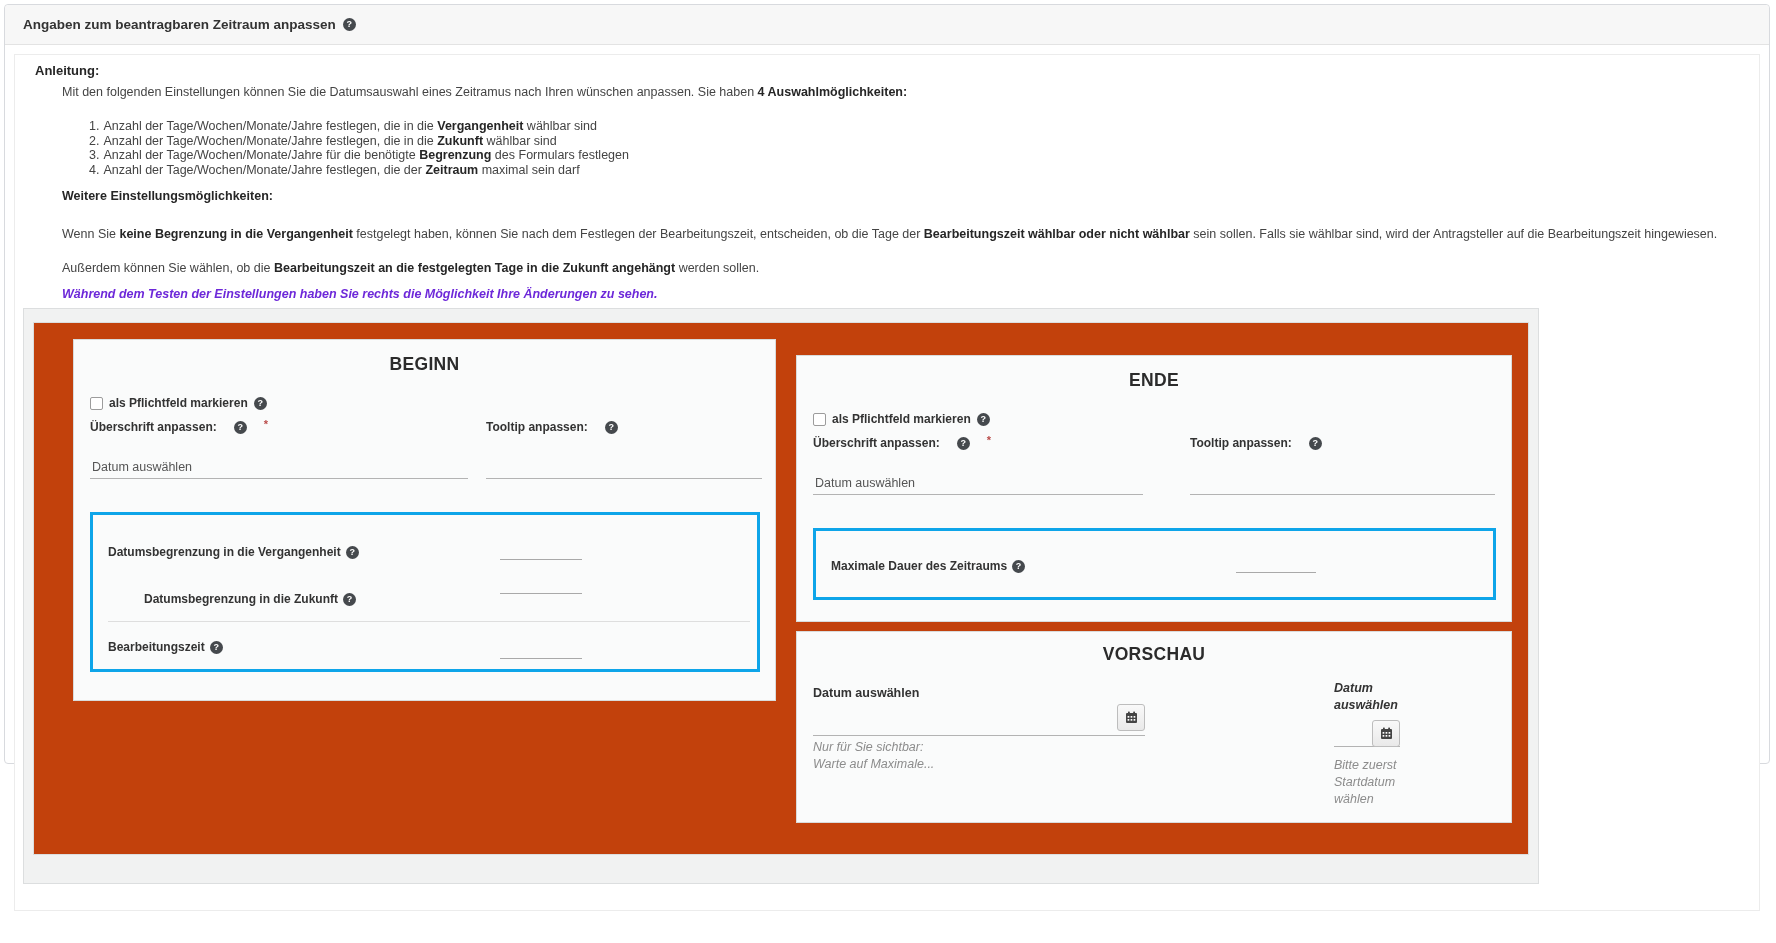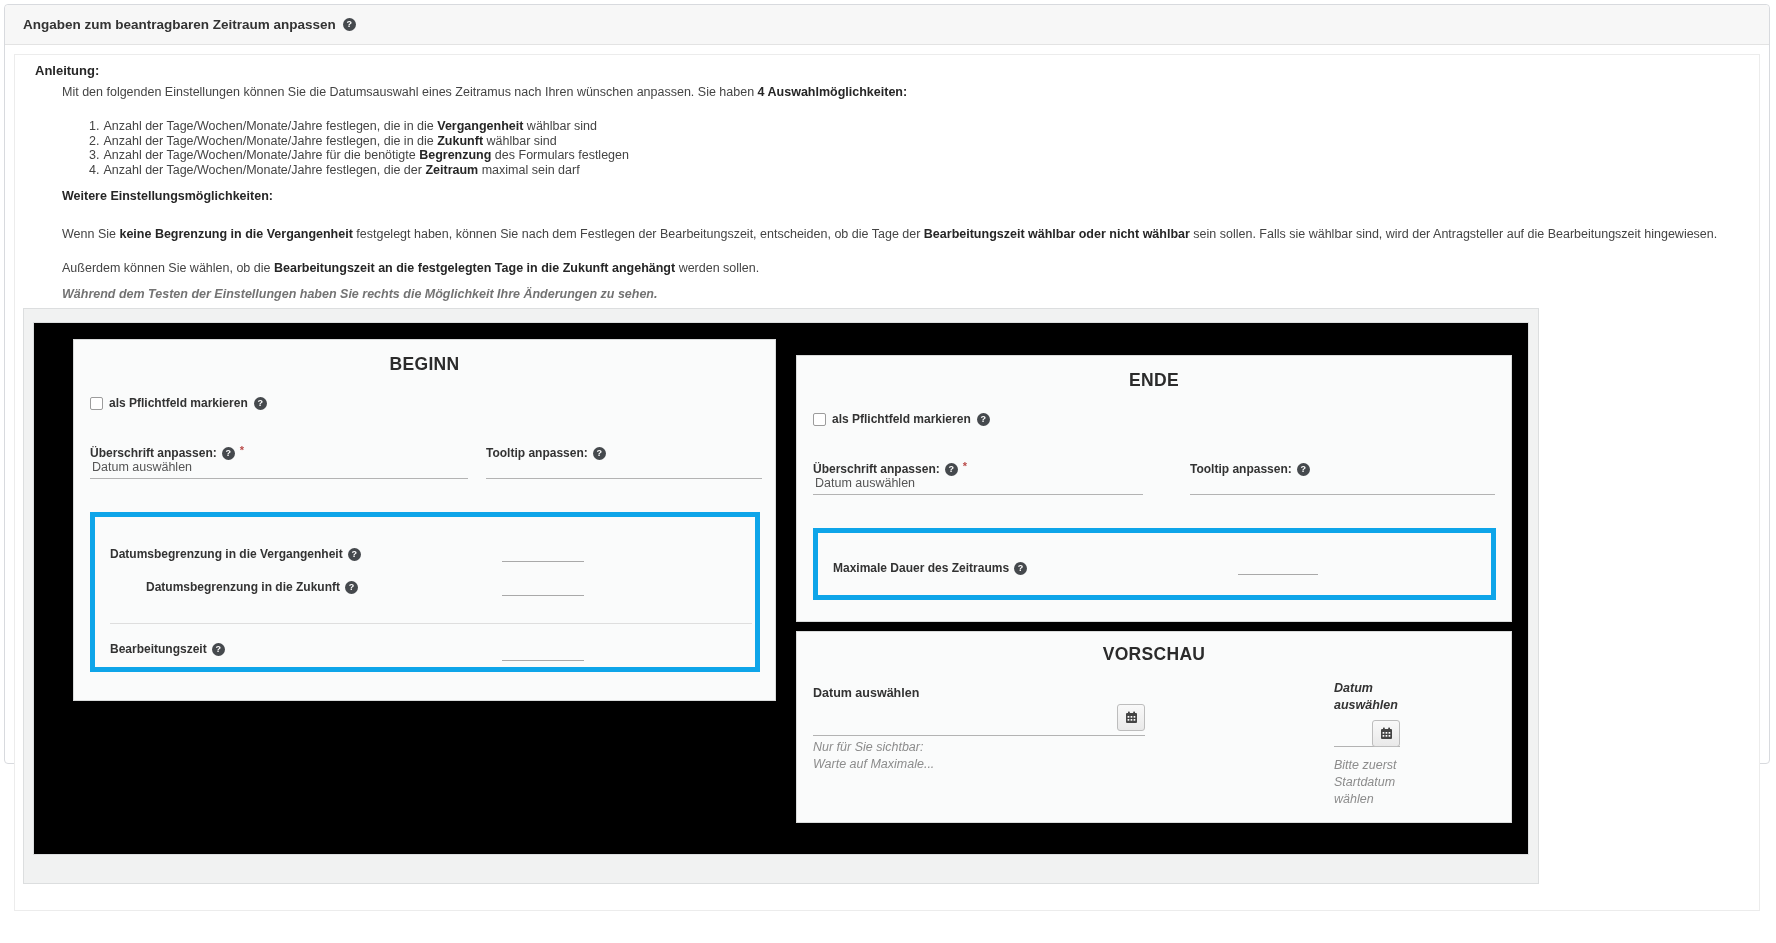--- a/index.html
+++ b/index.html
@@ -28,57 +28,57 @@
   .content {
     position:absolute; left:9px; top:49px; width:1746px; height:857px;
     border:1px solid #ececec; background:#fff;
   }
   .abs { position:absolute; }
   .instr { font-size:12.5px; color:#444; white-space:nowrap; }
   .b { font-weight:700; color:#262626; }
   .bold-line { font-weight:700; color:#262626; }
   .li-row { height:14.5px; line-height:14.5px; }
   .li-num { display:inline-block; margin-right:4px; }
-  .note-line { font-weight:700; font-style:italic; color:#737373; font-size:12.5px; }
+  .note-line { font-weight:700; font-style:italic; color:#6d28d9; font-size:12.5px; }
 
   .gray-outer {
     position:absolute; left:8px; top:253px; width:1516px; height:576px;
     background:#f1f2f2; border:1px solid #dcdedf;
   }
   .gray-inner {
     position:absolute; left:9px; top:13px; width:1496px; height:533px;
-    background:#000000; border:1px solid #dcdedf;
+    background:#c2410c; border:1px solid #dcdedf;
   }
   .panel { position:absolute; background:#fafbfb; border:1px solid #d9dbdb; }
   .panel-beginn  { left:39px;  top:16px;  width:703px; height:362px; }
   .panel-ende    { left:762px; top:16px;  width:716px; height:267px;margin-top:16px; }
   .panel-vorschau{ left:762px; top:308px; width:716px; height:192px; }
   .panel-title {
     position:absolute; top:14px; left:0; right:0; text-align:center;
     font-size:17.5px; font-weight:700; color:#2b2b2b; letter-spacing:.3px;
   }
   .chk-row {
     position:absolute; left:16px; top:56px; display:flex; align-items:center;
     gap:6px; font-size:12px; font-weight:700; color:#333;
   }
   .cb {
     width:13px; height:13px; border:1px solid #9c9c9c; border-radius:2px;
     background:#fff; display:inline-block; cursor:pointer;
   }
   .fld-label {
-    position:absolute; top:106px; display:flex; align-items:center; gap:5px;
+    position:absolute; top:80px; display:flex; align-items:center; gap:17px;
     font-size:12px; font-weight:700; color:#333;
   }
   .req { color:#b94a48; font-size:11px; position:relative; top:-3px; font-weight:700; }
   .uinput {
     position:absolute; top:116px; height:23px; border:none;
     border-bottom:1px solid #b3b3b3; background:transparent;
     font-size:12.5px; color:#555; font-family:inherit; padding:0 2px; outline:none;
   }
-  .sub-box { position:absolute; left:16px; border:5px solid #0ea5e9; }
+  .sub-box { position:absolute; left:16px; border:3px solid #0ea5e9; }
   .sub-label {
     position:absolute; left:15px; display:flex; align-items:center; gap:5px;
     font-size:12px; font-weight:700; color:#333;
   }
   .mini-input {
     position:absolute; height:20px; width:82px; border:none;
     border-bottom:1px solid #a9a9a9; background:transparent;
     font-size:12.5px; color:#555; font-family:inherit; padding:0 2px; outline:none;
   }
   .divider { position:absolute; left:15px; height:1px; background:#dedede; }
@@ -157,21 +157,21 @@
           </div>
           <input class="uinput" style="left: 412px; width: 276px;" type="text" value="">
 
           <div class="sub-box" style="top:172px; width:670px; height:160px;">
             <div class="sub-label" style="top:30px;">
               <span>Datumsbegrenzung in die Vergangenheit</span>
               <span class="q">?</span>
             </div>
             <input class="mini-input" style="left: 407px; top: 25px;" type="text" value="">
 
-            <div class="sub-label" style="top:63px;padding-left:36px;">
+            <div class="sub-label" style="top:77px;padding-left:36px;">
               <span>Datumsbegrenzung in die Zukunft</span>
               <span class="q">?</span>
             </div>
             <input class="mini-input" style="left: 407px; top: 59px;" type="text" value="">
 
             <div class="divider" style="top:106px; width:642px;"></div>
 
             <div class="sub-label" style="top:125px;">
               <span>Bearbeitungszeit</span>
               <span class="q">?</span>

